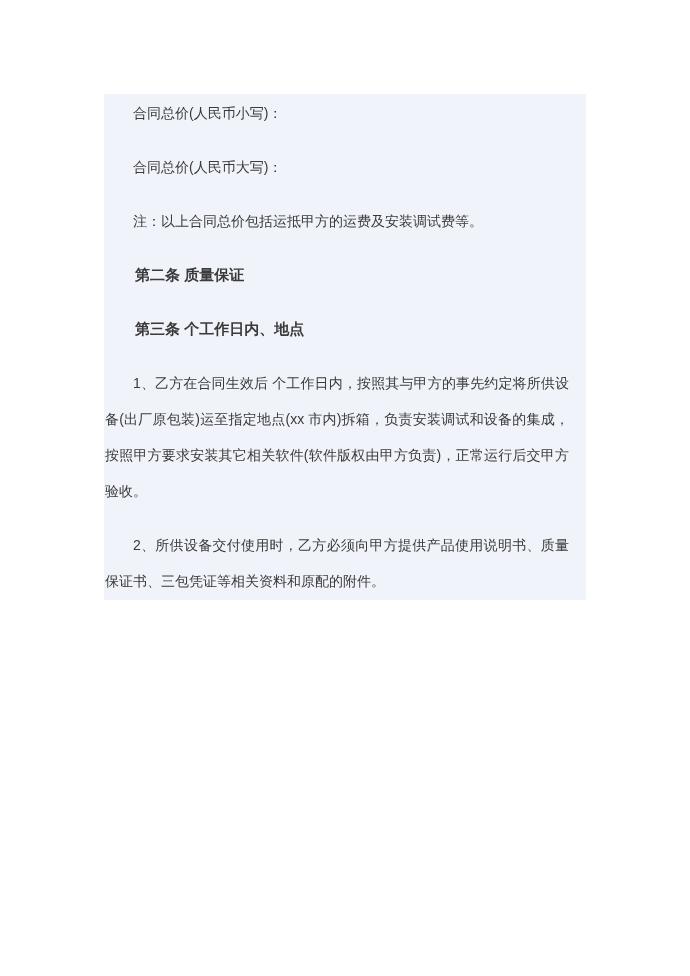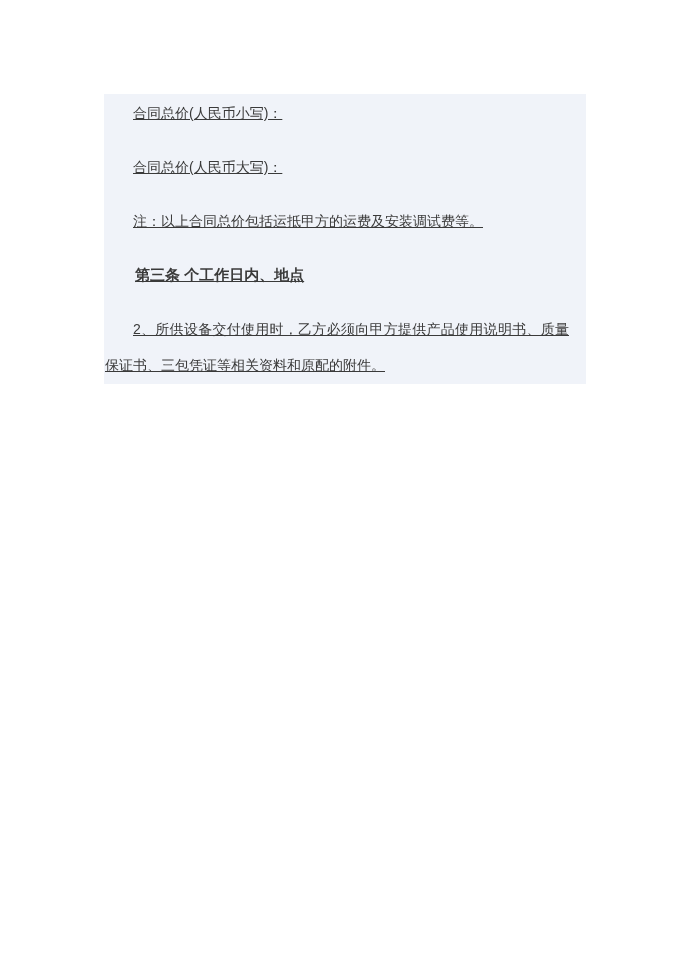--- a/index.html
+++ b/index.html
@@ -23,35 +23,36 @@
     box-sizing: border-box;
   }
   .doc-panel p {
     margin: 0 16px 18px 0;
     font-size: 14px;
     line-height: 36px;
     text-align: justify;
     text-indent: 2em;
     color: #3a3a3a;
     word-break: break-all;
-    text-decoration: underline;
   }
   .doc-panel p:last-child {
     margin-bottom: 0;
   }
   .heading-para {
     font-weight: bold;
     color: #1c1c1c;
     font-size: 15px !important;
   }
 </style>
 </head>
 <body>
 
 <div class="page">
   <div class="doc-panel">
     <p class="body-para">合同总价(人民币小写)：</p>
     <p class="body-para">合同总价(人民币大写)：</p>
     <p class="body-para">注：以上合同总价包括运抵甲方的运费及安装调试费等。</p>
+    <p class="heading-para">第二条 质量保证</p>
     <p class="heading-para">第三条 个工作日内、地点</p>
+    <p class="body-para">1、乙方在合同生效后 个工作日内，按照其与甲方的事先约定将所供设备(出厂原包装)运至指定地点(xx 市内)拆箱，负责安装调试和设备的集成，按照甲方要求安装其它相关软件(软件版权由甲方负责)，正常运行后交甲方验收。</p>
     <p class="body-para">2、所供设备交付使用时，乙方必须向甲方提供产品使用说明书、质量保证书、三包凭证等相关资料和原配的附件。</p>
   </div>
 </div>
 
 </body></html>

